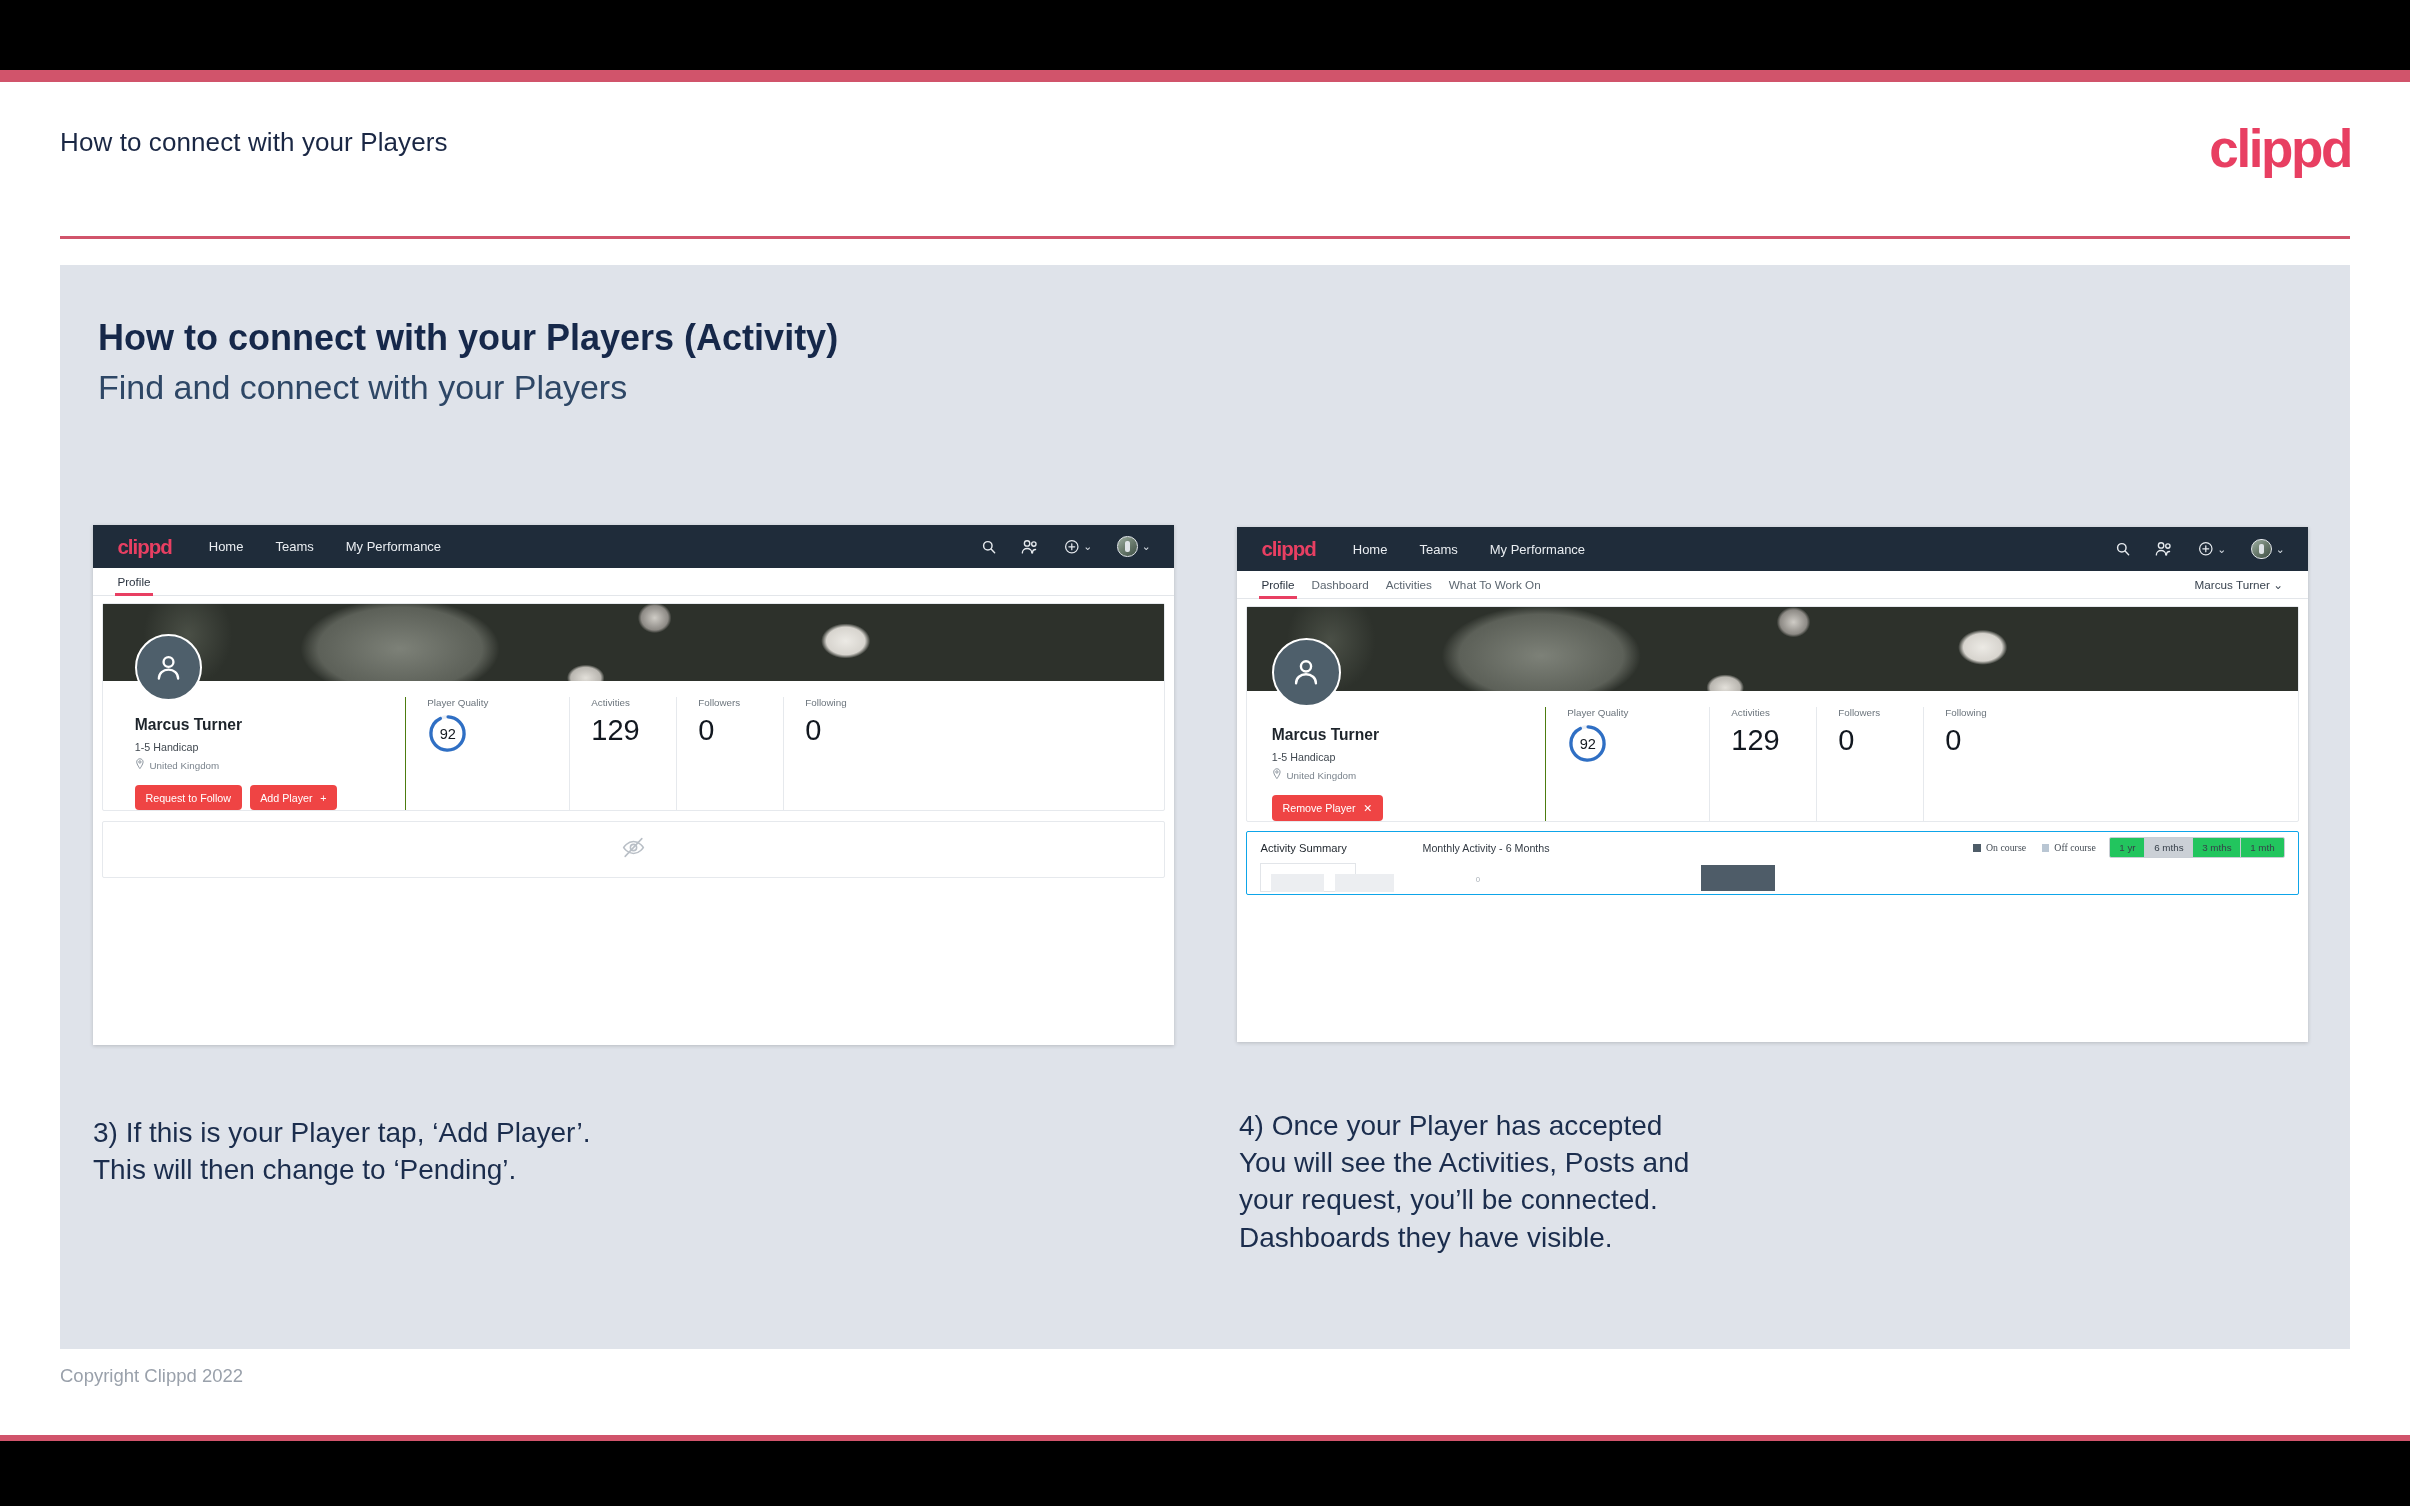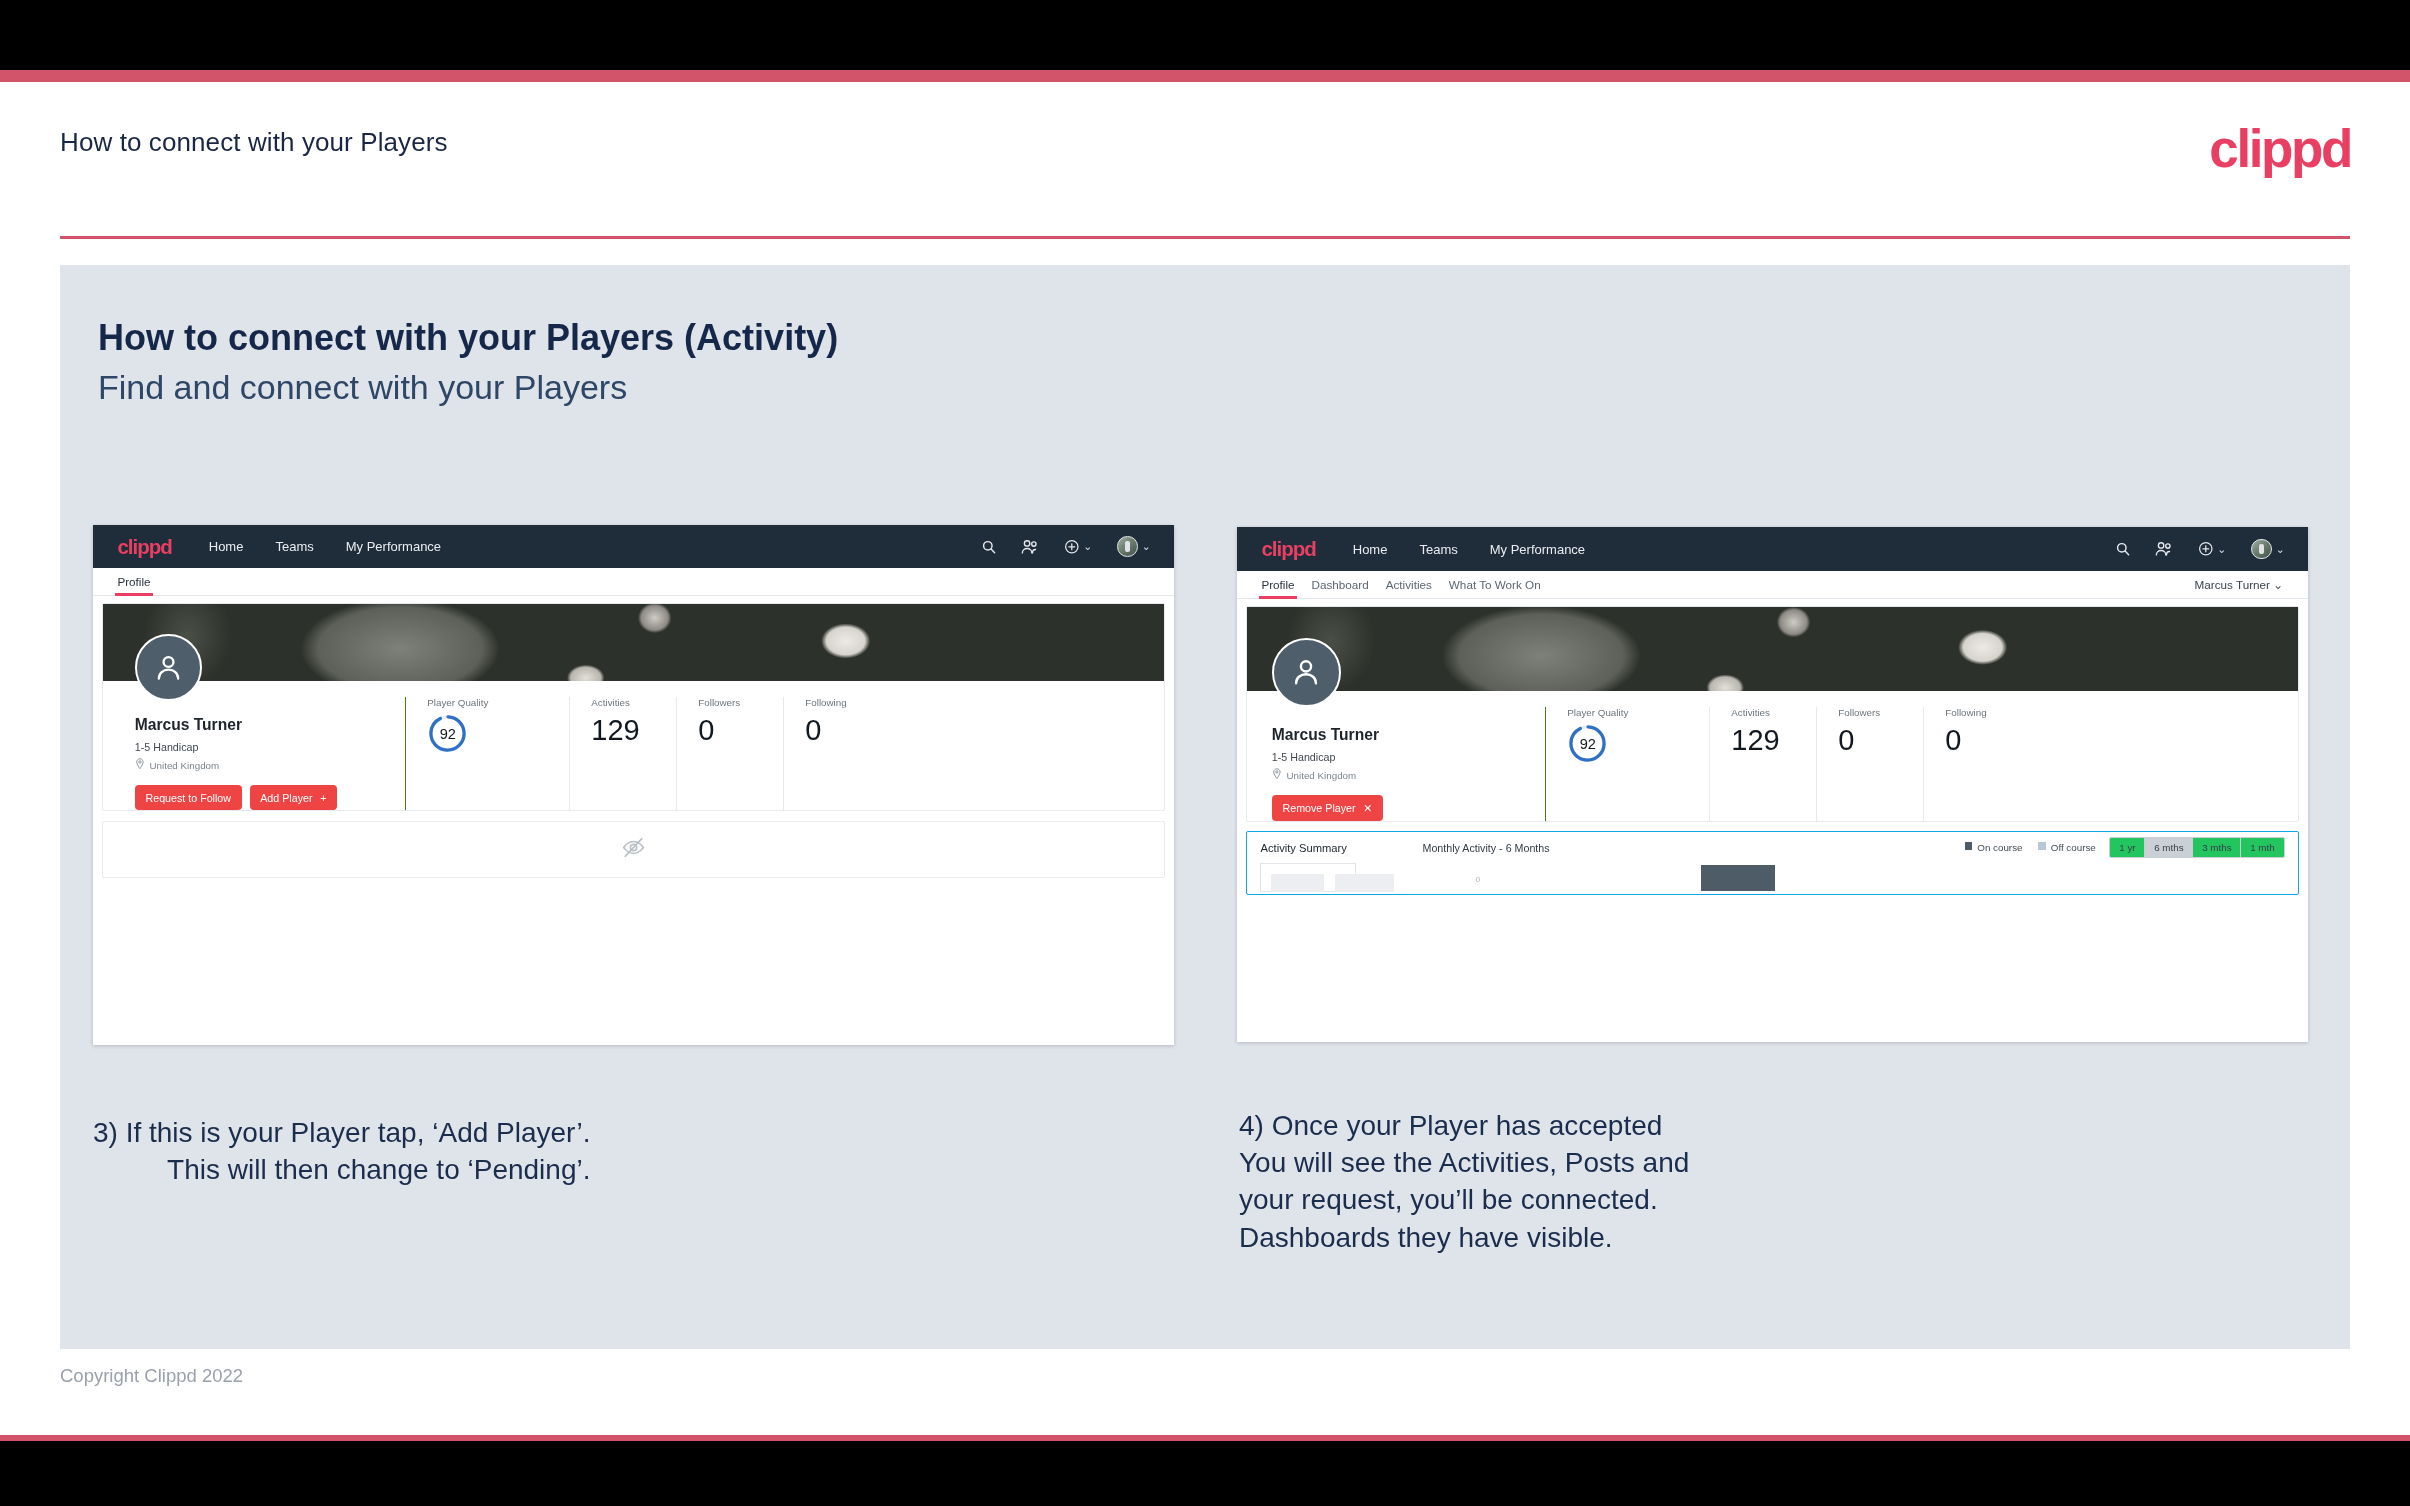--- a/index.html
+++ b/index.html
@@ -159,40 +159,40 @@
 
   
   .act-card {
     margin:8.8px 8.8px 0 8.8px; background:#fff; border:1px solid #0ea5e9;
     border-radius:2px; height:64px; position:relative;
   }
   .act-top { display:flex; align-items:center; height:31px; padding:0 13.7px; }
   .act-title { font-size:11.2px; color:#1d242b; width:162px; }
   .act-sub   { font-size:10.7px; color:#333b44; }
   .legend { margin-left:auto; display:flex; gap:15.6px; align-items:center; margin-right:13.7px; }
-  .legend span { font-size:9.8px; color:#444c55; display:flex; gap:4.9px; }
+  .legend span { font-size:9.8px; color:#444c55; display:flex; align-items:center; gap:4.9px;font-family:Liberation Serif, serif; }
   .sw { width:7.8px; height:7.8px; display:inline-block; }
   .seg { display:flex; border:1px solid #c9ced5; border-radius:2px; overflow:hidden; }
   .seg div { font-size:9.8px; color:#37404a; padding:3.9px 8.8px; border-left:1px solid #c9ced5; background:#22c55e; }
   .seg div:first-child { border-left:none; }
   .seg div.on { background:#cbd0d6; }
   .act-body { position:relative; height:31px; padding:0 13.7px; }
   .mini-box {
     position:absolute; left:13.7px; top:0; width:96px; height:29px;
     border:1px solid #e2e5e9; background:#fff;
   }
   .mini-box i { position:absolute; top:9.8px; height:17.6px; background:#eceef1; display:block; }
   .bar-dark { position:absolute; left:454px; top:2px; width:74px; height:26px; background:#4e5c68; }
   .tiny0 { position:absolute; left:229px; top:11.7px; font-size:7.8px; color:#aab1b8; }
 
   
   .caption {
     position:absolute; font-size:28px; line-height:1.33; color:#1b2d4d;
   }
-  .cap-left  { left:93px;  top:1114px;text-align:right; }
+  .cap-left  { left:93px;  top:1114px; }
   .cap-right { left:1239px; top:1107px; }
 
   .copyright {
     position:absolute; left:60px; top:1365px;
     font-size:18.5px; color:#9aa1ab;
   }
 </style>
 </head>
 <body>
 

